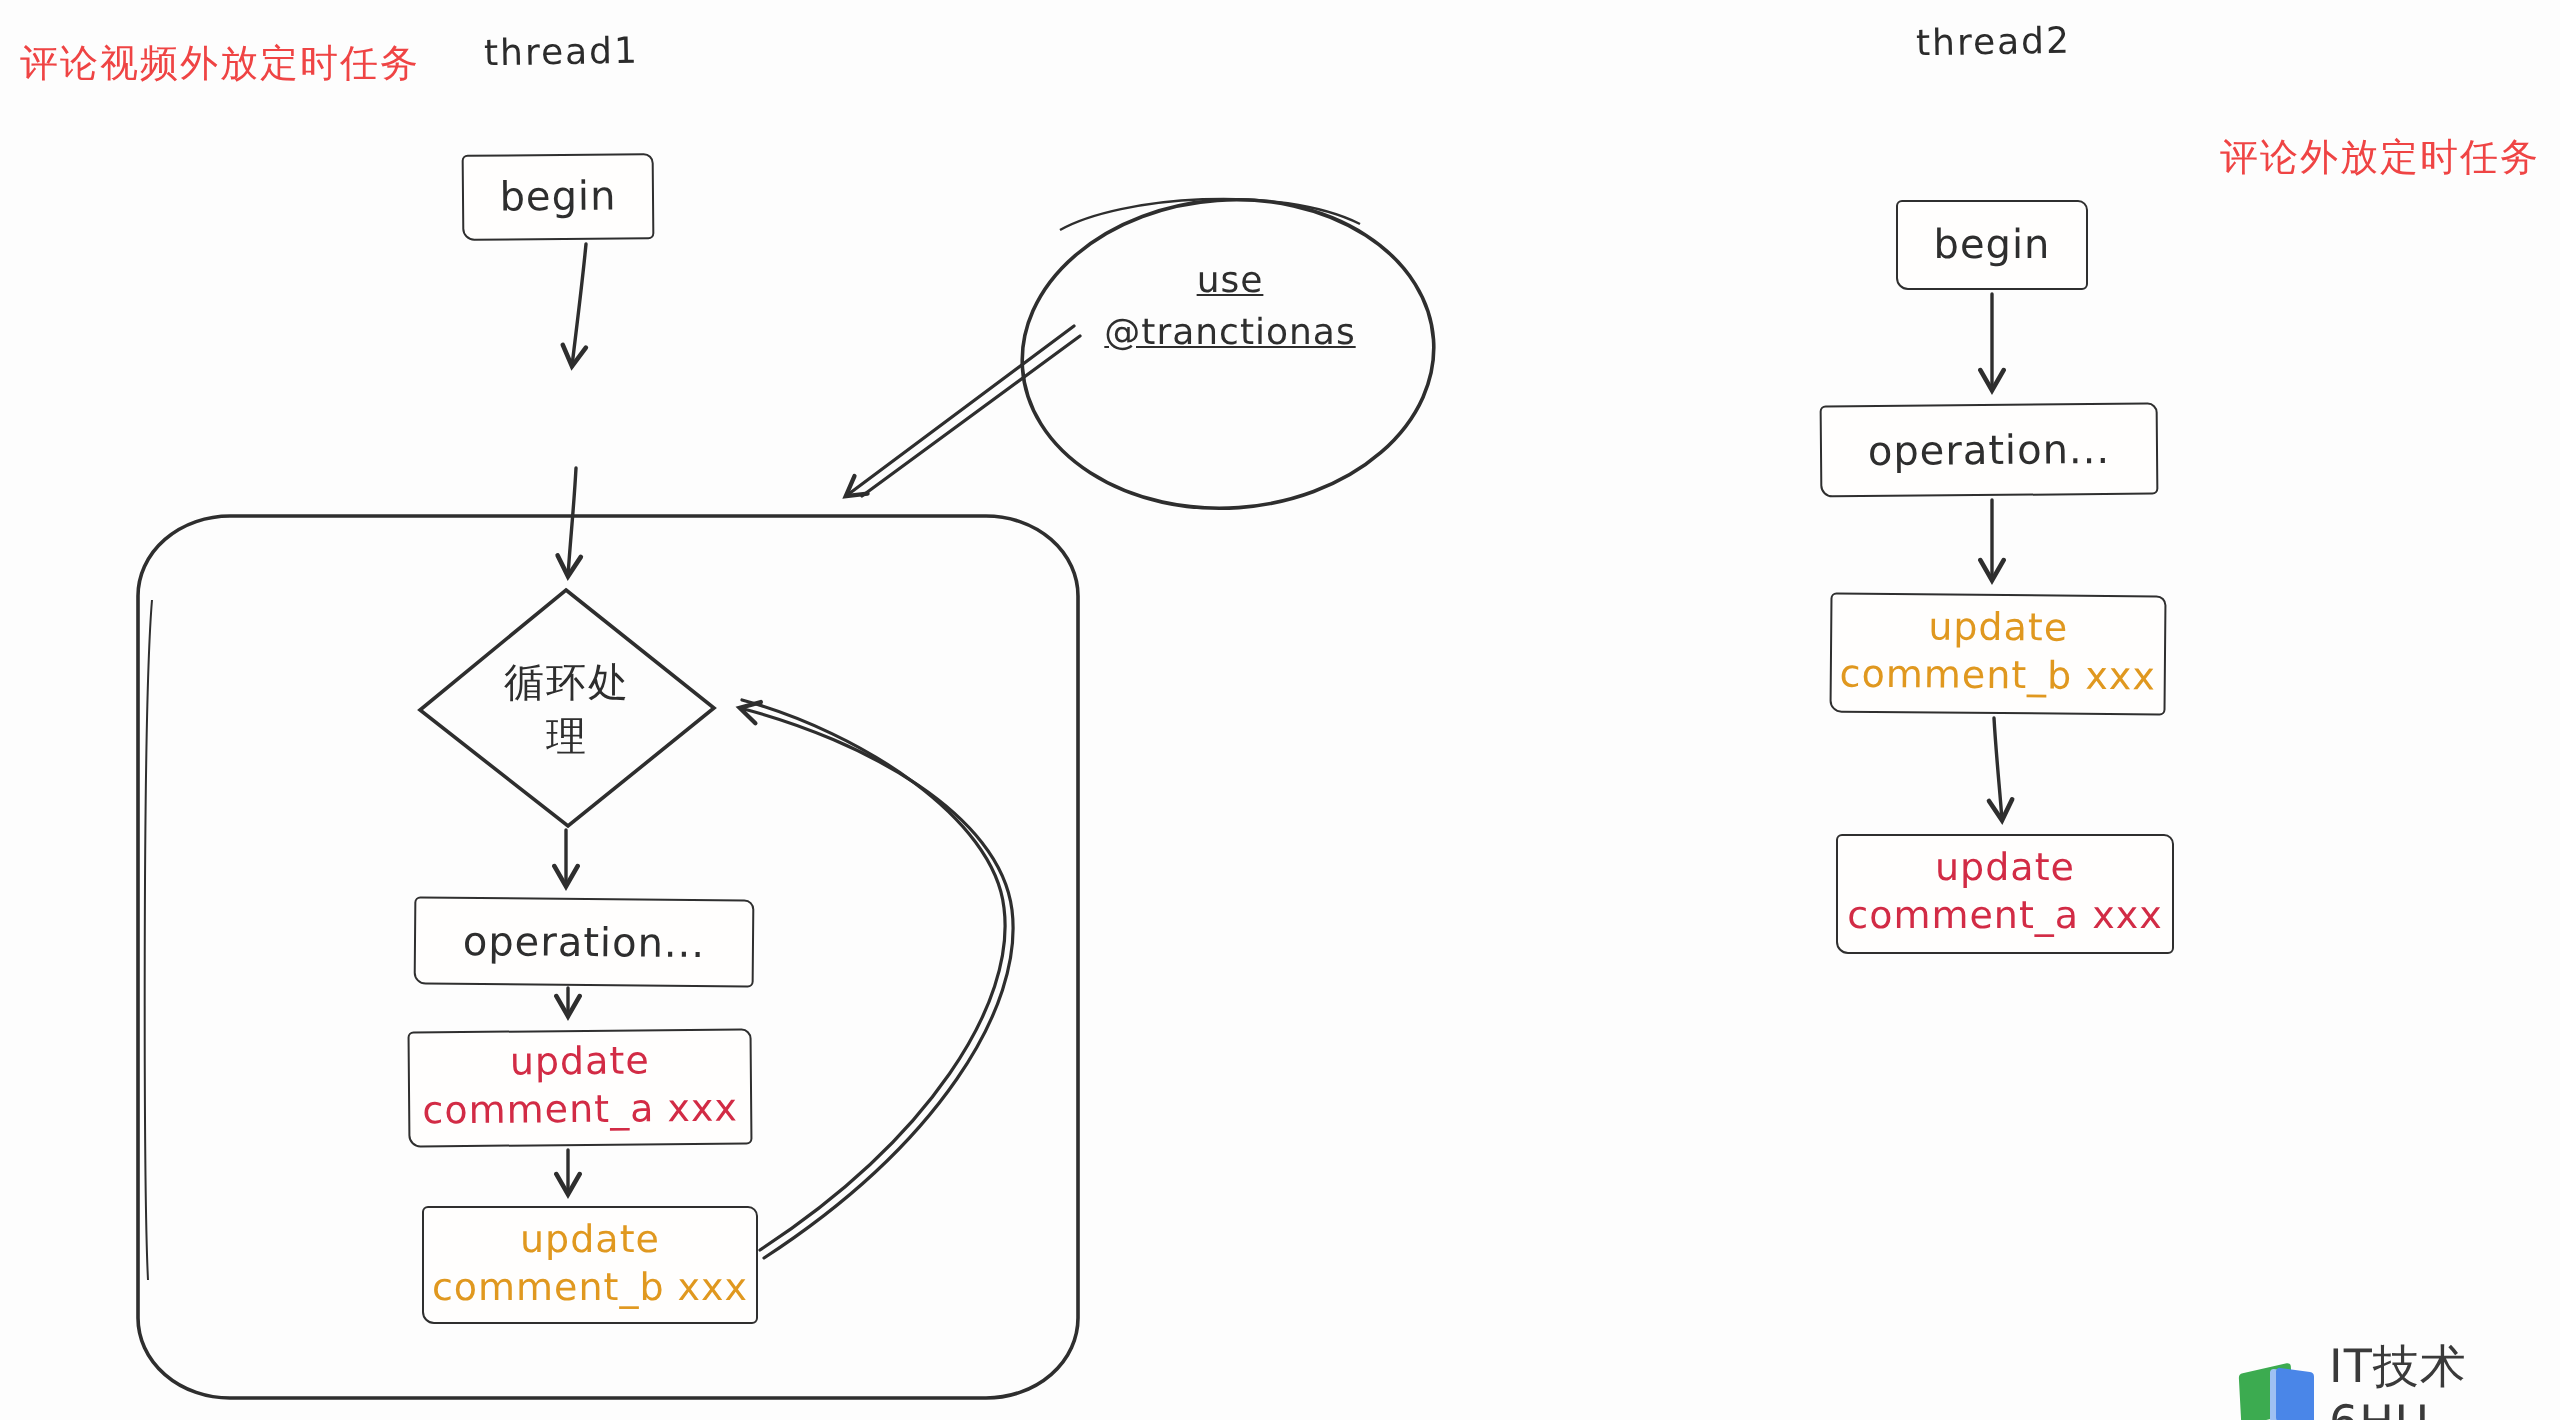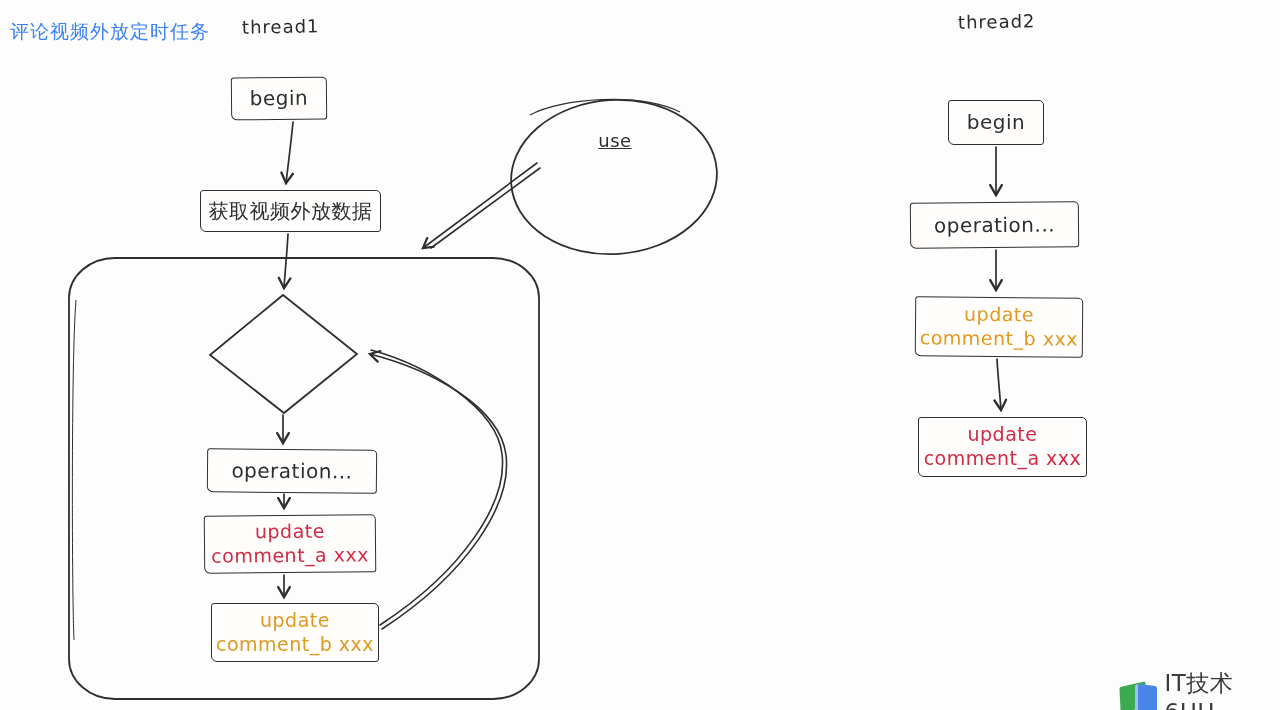--- a/index.html
+++ b/index.html
@@ -21,21 +21,21 @@
     align-items:center; justify-content:center;
     text-align:center;
     font-size:19px; line-height:1.25;
     letter-spacing:0.5px;
   }
   .hand { font-size:20px; }
   .red    { color:#d22b45; }
   .orange { color:#e0981f; }
 
   .floating-label { position:absolute; white-space:nowrap; }
-  .cn-title  { font-size:19px; color:#3b82f6; letter-spacing:1px; }
+  .cn-title  { font-size:19px; color:#ef4444; letter-spacing:1px; }
   .thread-lb { font-size:18px; color:#2b2b2b; letter-spacing:1px; transform:rotate(-1deg); }
 
   .diamond-label, .note-label {
     position:absolute; text-align:center; line-height:1.35;
   }
   .diamond-label { font-size:20px; letter-spacing:1px; }
   .note-label    { font-size:18px; line-height:1.45; letter-spacing:0.5px;text-decoration:underline; }
 
   .tilt-l { transform:rotate(-0.5deg); }
   .tilt-r { transform:rotate(0.5deg); }
@@ -101,46 +101,49 @@
     <g fill="none" stroke="#2e2e2e" stroke-width="1.7" stroke-linecap="round">
       <path d="M996,147 L996,195" marker-end="url(#ah)"></path>
       <path d="M996,250 L996,290" marker-end="url(#ah)"></path>
       <path d="M997,359 C998,377 1000,396 1001,410" marker-end="url(#ah)"></path>
     </g>
   </svg>
 
   <div class="floating-label cn-title" style="left:10px; top:19px;">评论视频外放定时任务</div>
   <div class="floating-label thread-lb" style="left:242px; top:16px;">thread1</div>
   <div class="floating-label thread-lb" style="left:958px; top:11px;">thread2</div>
+  <div class="floating-label cn-title" style="left:1110px; top:66px;">评论外放定时任务</div>
 
   <div class="box hand tilt-l" style="left:231px; top:77px; width:96px; height:43px;">
     <span>begin</span>
   </div>
 
-  <div class="box" style="left:200px; top:190px; width:181px; height:42px; font-size:20px;">
-    <span>获取视频外放数据</span>
+
+  <div class="diamond-label" style="left:238px; top:328px; width:91px;">
+    <div>循环处</div>
+    <div>理</div>
   </div>
-
 
   <div class="box hand tilt-r" style="left:207px; top:449px; width:170px; height:44px;">
     <span>operation...</span>
   </div>
 
   <div class="box red tilt-l" style="left:204px; top:515px; width:172px; height:58px;">
     <div>update</div>
     <div>comment_a xxx</div>
   </div>
 
   <div class="box orange" style="left:211px; top:603px; width:168px; height:59px;">
     <div>update</div>
     <div>comment_b xxx</div>
   </div>
 
   <div class="note-label" style="left:520px; top:128px; width:190px;">
     <div>use</div>
+    <div>@tranctionas</div>
   </div>
 
   <div class="box hand" style="left:948px; top:100px; width:96px; height:45px;">
     <span>begin</span>
   </div>
 
   <div class="box hand tilt-l" style="left:910px; top:202px; width:169px; height:46px;">
     <span>operation...</span>
   </div>
 

